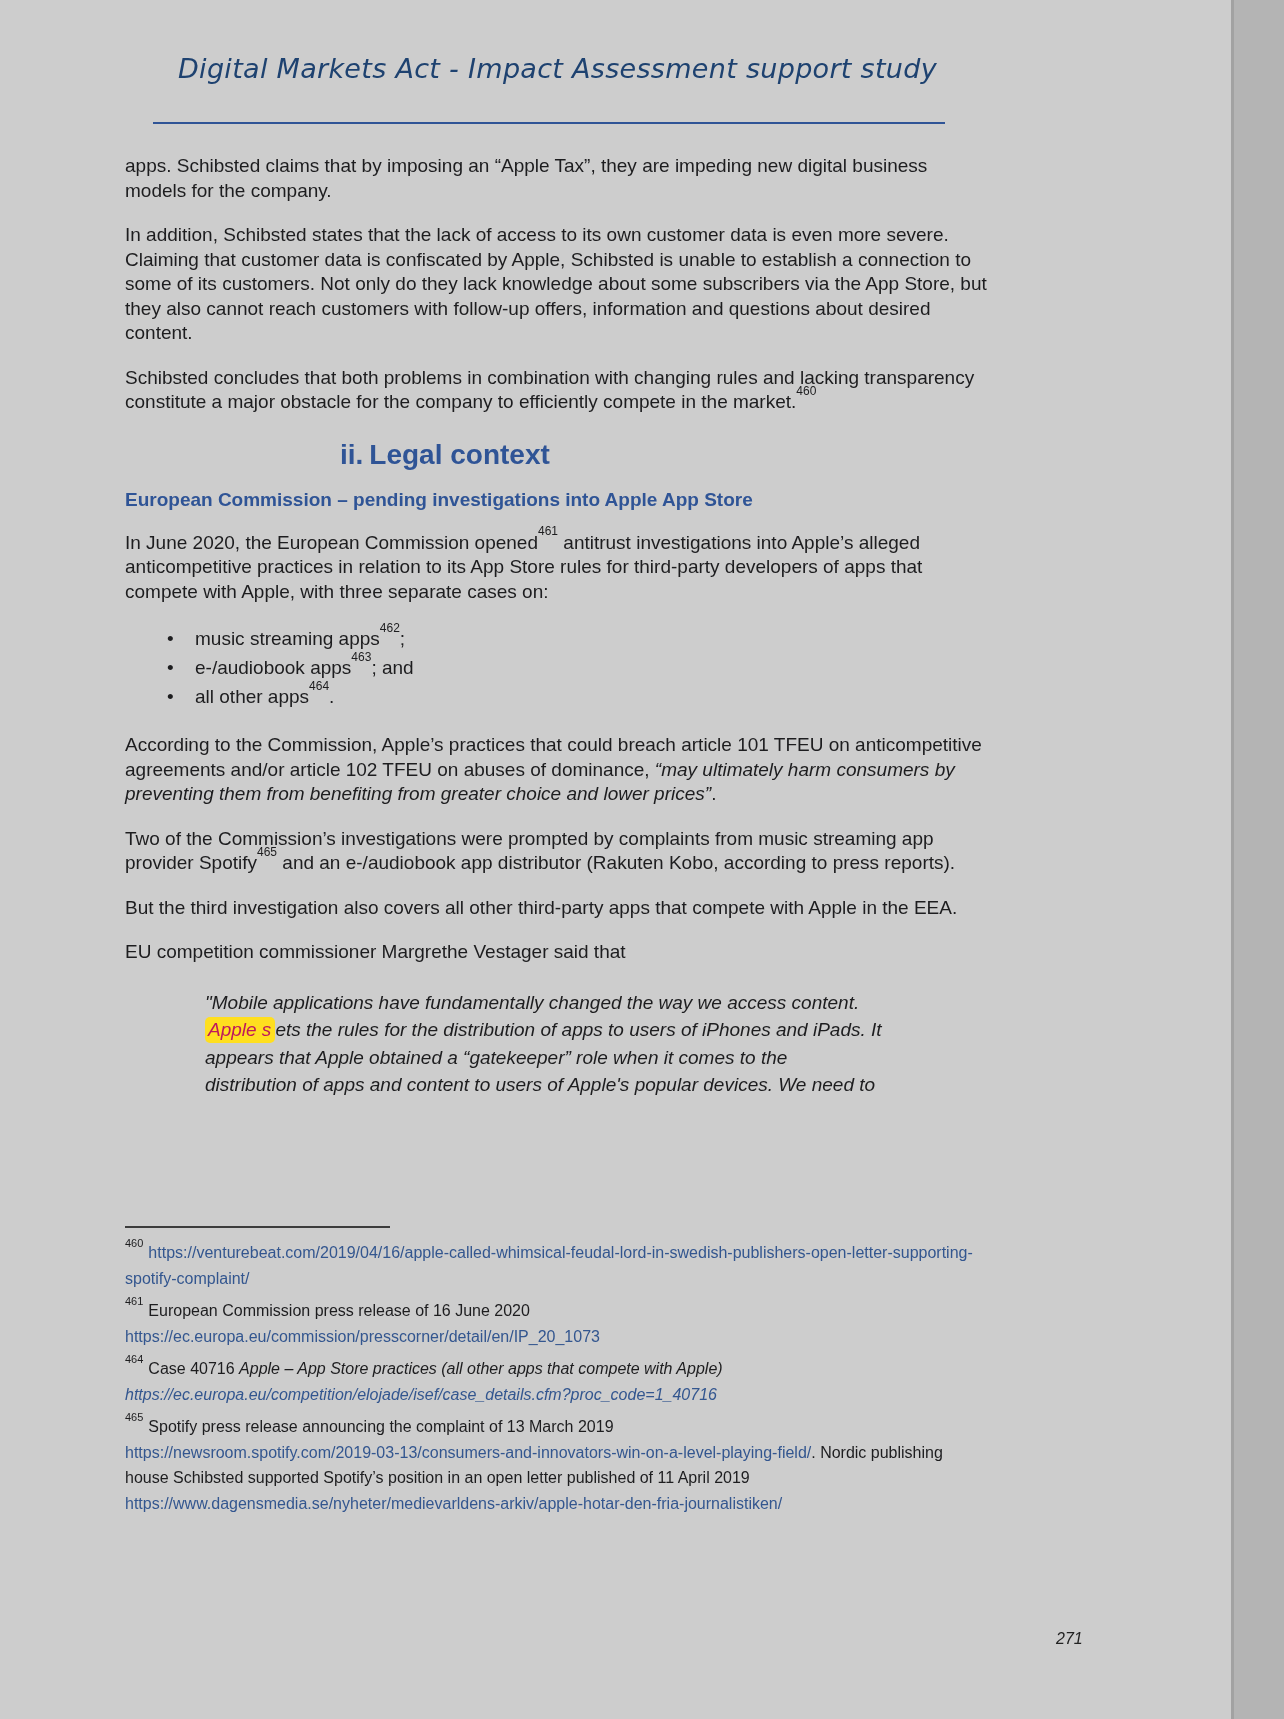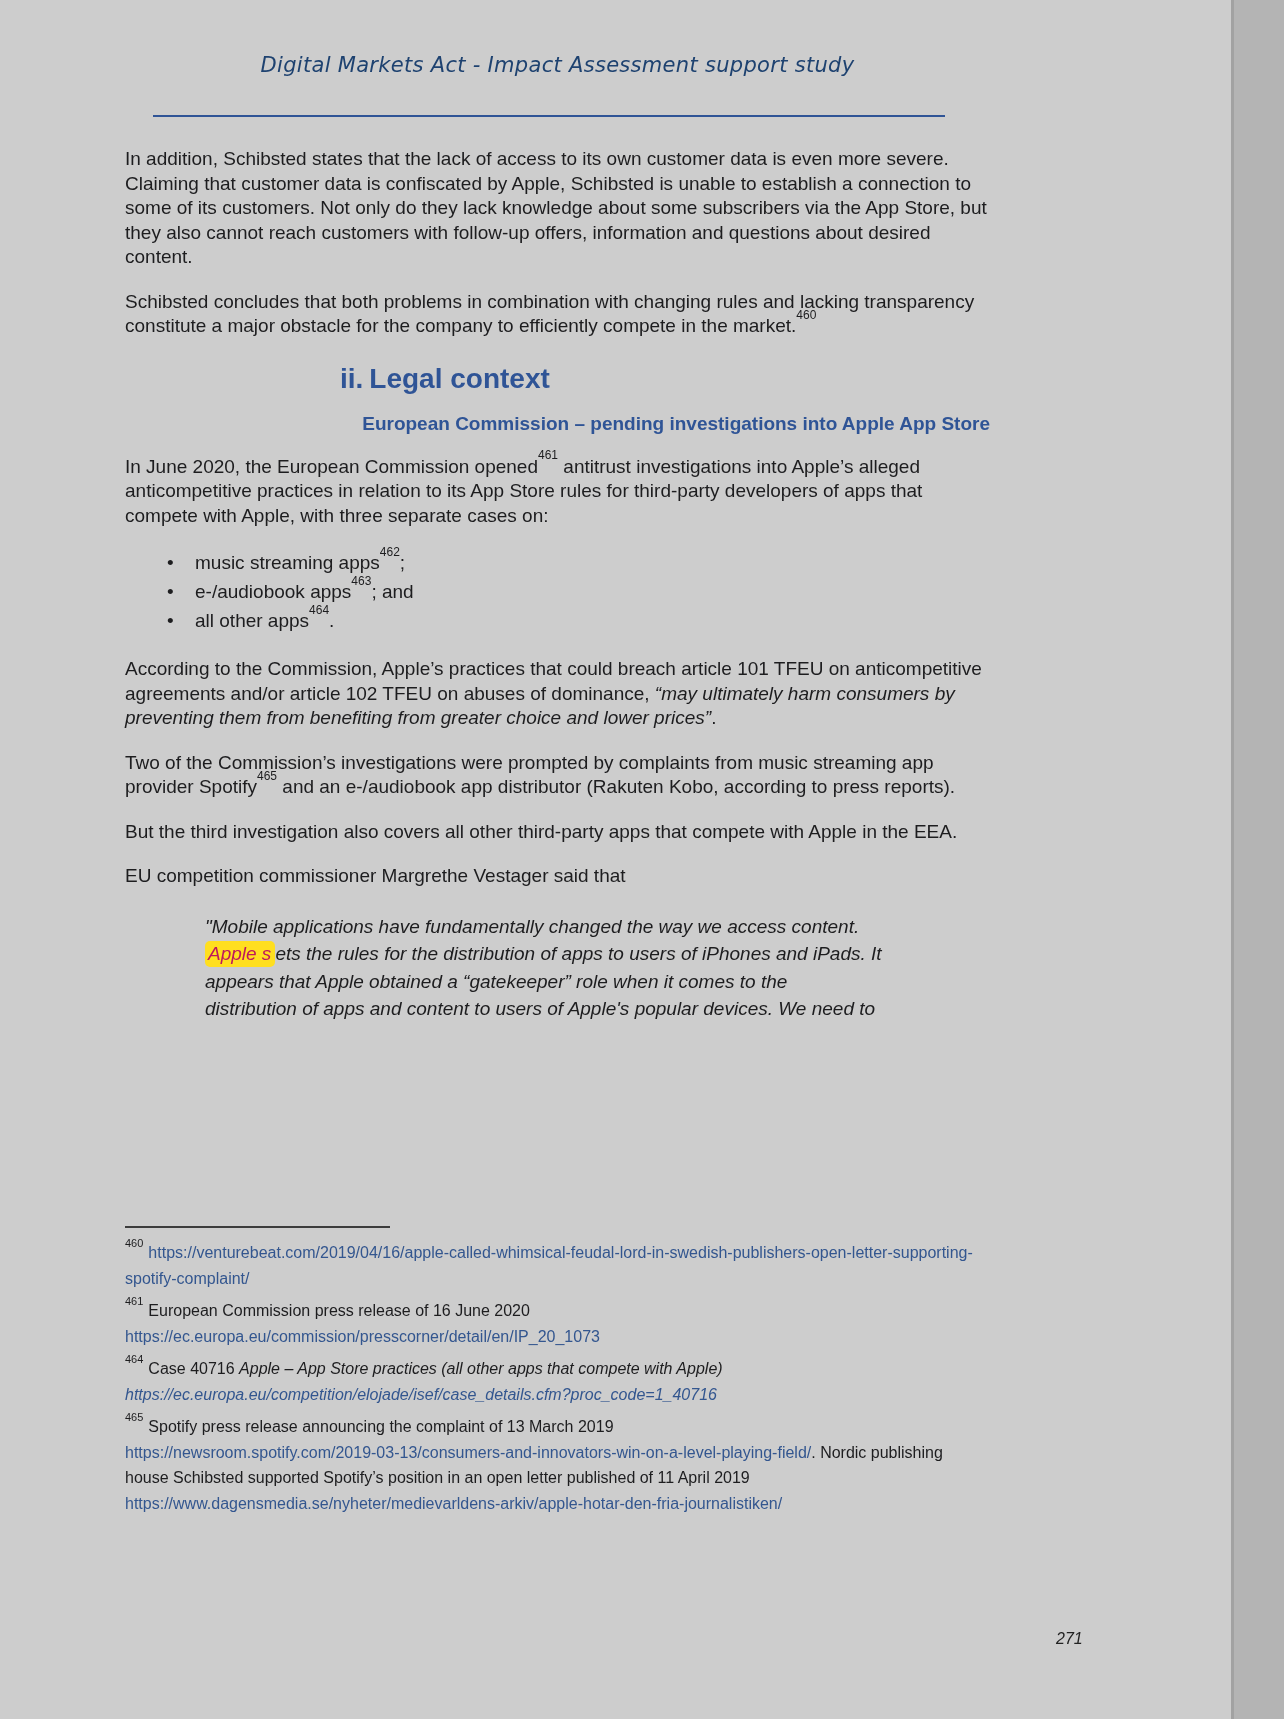--- a/index.html
+++ b/index.html
@@ -30,21 +30,21 @@
     top: 0;
     width: 865px;
   }
   .doc-header {
     padding-top: 53px;
   }
   .header-title {
     text-align: center;
     font-family: "DejaVu Sans", sans-serif;
     font-style: italic;
-    font-size: 21px;
+    font-size: 27px;
     letter-spacing: 0.3px;
     color: #1e4270;
   }
   .header-rule {
     margin: 38px 45px 0 28px;
     border-top: 2px solid #2f5496;
     height: 0;
   }
   .content {
     margin-top: 30px;
@@ -62,21 +62,21 @@
   }
   .heading {
     margin: 24px 0 18px 215px;
     font-size: 28px;
     font-weight: bold;
     color: #2f5496;
   }
   .heading .heading-title-text { margin-left: 6px; }
   .subheading {
     margin: 0 0 20px 0;
-    text-align: right;
+    text-align: left;
     font-size: 19px;
     font-weight: bold;
     color: #2f5496;
   }
   ul.case-list {
     list-style: none;
     margin: 0 0 22px 42px;
     padding: 0;
   }
   ul.case-list li {
@@ -142,20 +142,21 @@
 
 <div class="page-body">
 
   <div class="doc-header">
     <div class="header-title">Digital Markets Act - Impact Assessment support study</div>
     <div class="header-rule"></div>
   </div>
 
   <div class="content">
 
+    <p class="body-par">apps. Schibsted claims that by imposing an “Apple Tax”, they are impeding new digital business models for the company.</p>
 
     <p class="body-par">In addition, Schibsted states that the lack of access to its own customer data is even more severe. Claiming that customer data is confiscated by Apple, Schibsted is unable to establish a connection to some of its customers. Not only do they lack knowledge about some subscribers via the App Store, but they also cannot reach customers with follow-up offers, information and questions about desired content.</p>
 
     <p class="body-par"><span>Schibsted concludes that both problems in combination with changing rules and lacking transparency constitute a major obstacle for the company to efficiently compete in the market.</span><sup class="fnref">460</sup></p>
 
     <div class="heading"><span>ii.</span><span class="heading-title-text">Legal context</span></div>
 
     <div class="subheading">European Commission – pending investigations into Apple App Store</div>
 
     <p class="body-par"><span>In June 2020, the European Commission opened</span><sup class="fnref">461</sup><span> antitrust investigations into Apple’s alleged anticompetitive practices in relation to its App Store rules for third-party developers of apps that compete with Apple, with three separate cases on:</span></p>

